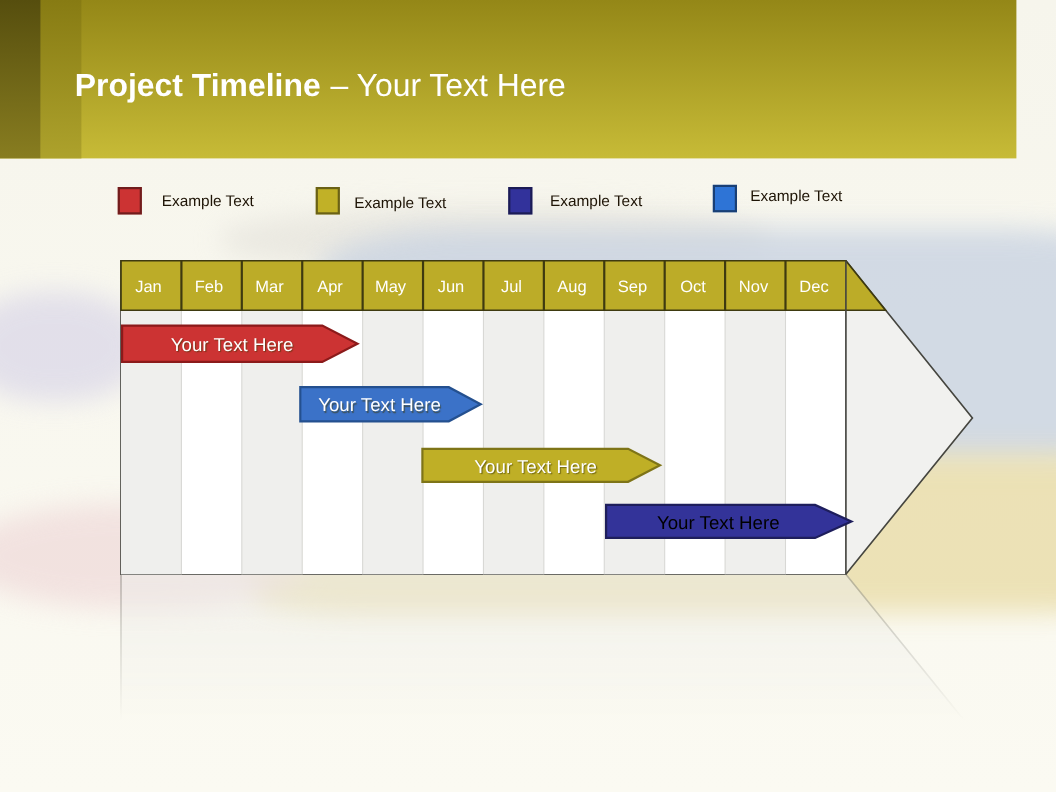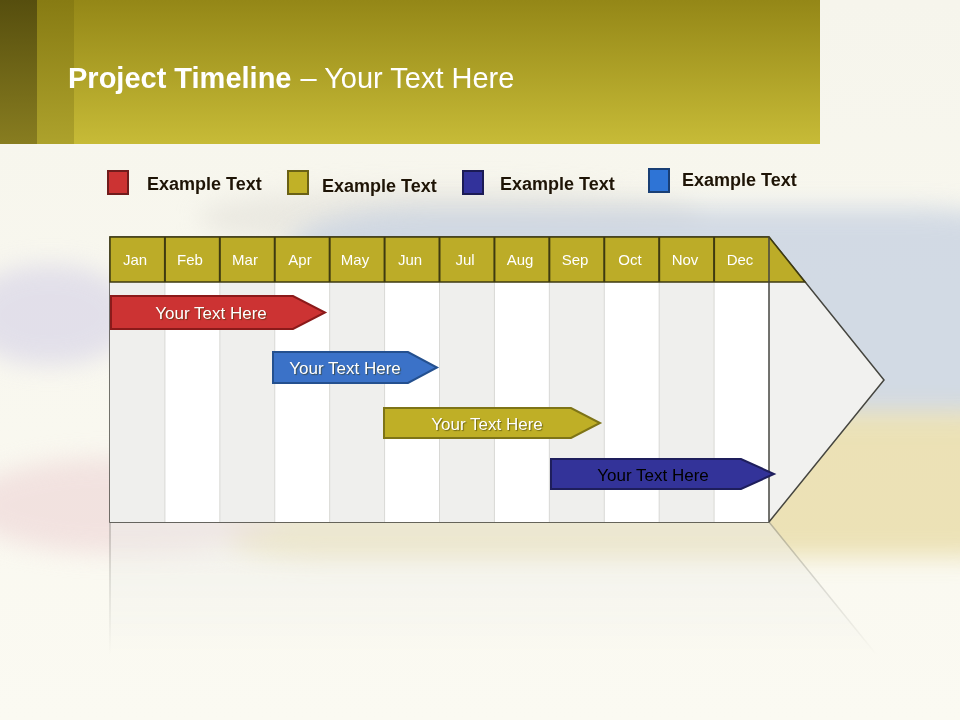--- a/index.html
+++ b/index.html
@@ -8,31 +8,31 @@
 
   
   .hill{position:absolute;filter:blur(12px);border-radius:45%;}
   .hill-gray{left:200px;top:188px;width:500px;height:60px;background:#E2E0D9;opacity:.6;}
   .hill-blue{left:290px;top:208px;width:760px;height:215px;background:#C9D3E2;opacity:.8;border-radius:18% 18% 0 0;}
   .hill-yellow{left:230px;top:412px;width:820px;height:145px;background:#EADEAC;opacity:.85;border-radius:12%;}
   .hill-pink{left:-30px;top:458px;width:310px;height:95px;background:#EFD9D9;opacity:.7;}
   .hill-lavender{left:-30px;top:265px;width:160px;height:100px;background:#D9D6E8;opacity:.7;}
 
   
-  .header{position:absolute;left:0;top:0;width:820px;height:144px;background:linear-gradient(#948717,#C7BB37);}
+  .header{position:absolute;left:0;top:0;width:924px;height:144px;background:linear-gradient(#948717,#C7BB37);}
   .header .stripe1{position:absolute;left:0;top:0;width:37px;height:144px;background:linear-gradient(#564E0E,#887D20);}
   .header .stripe2{position:absolute;left:37px;top:0;width:37px;height:144px;background:linear-gradient(#877B13,#ADA22C);}
   .title{position:absolute;left:68px;top:62px;color:#FFFFFF;font-size:29px;white-space:nowrap;}
   .title .t-bold{font-weight:bold;}
   .title .t-rest{font-weight:normal;margin-left:9px;}
 
   
   .legend-item{position:absolute;height:28px;}
   .legend-swatch{position:absolute;width:22px;height:25px;border:2px solid rgba(0,0,0,0.45);box-sizing:border-box;}
-  .legend-label{position:absolute;top:4px;font-size:18px;font-weight:bold;color:#1E1406;white-space:nowrap;}
+  .legend-label{position:absolute;top:4px;font-size:14px;font-weight:normal;color:#1E1406;white-space:nowrap;}
 
   svg text{font-family:"Liberation Sans",sans-serif;}
   .month-label{fill:#FFFFFF;font-size:15px;}
   .bar-label{font-size:17px;}
   .bar-label.shadowed{text-shadow:1px 1px 1px rgba(60,55,5,0.6);}
 </style>
 </head>
 <body>
 
 <div class="slide">

